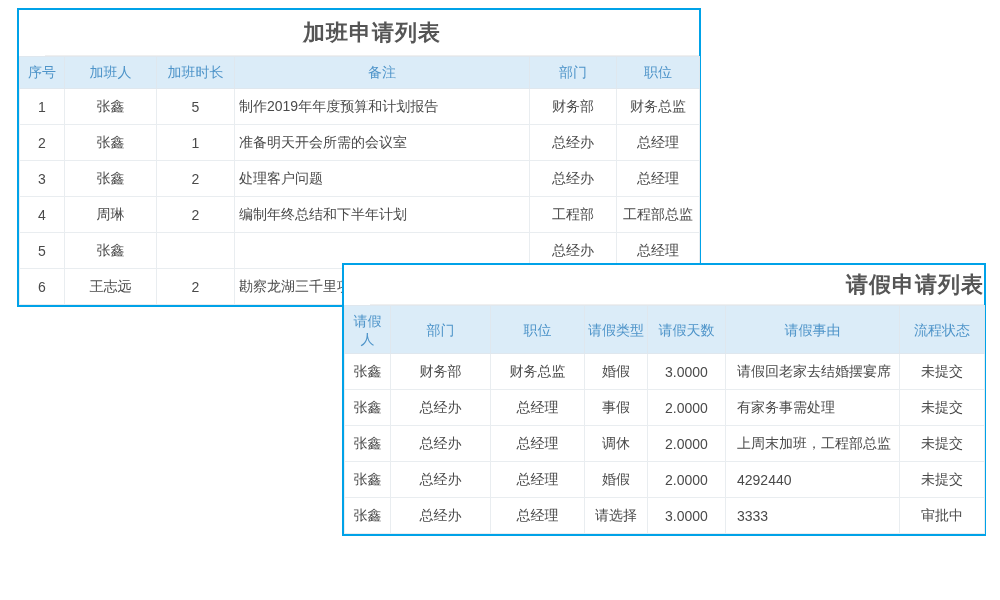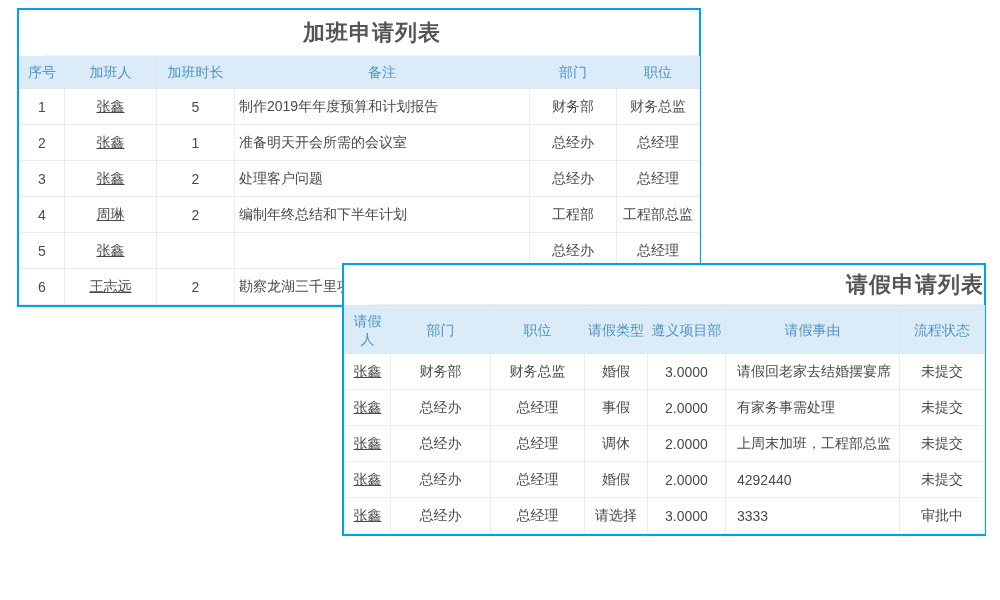--- a/index.html
+++ b/index.html
@@ -34,21 +34,21 @@
 
   table.grid td{height:36px;text-align:center;font-size:14px;color:var(--text);
     border:1px solid var(--cell_border);padding:0 3px;white-space:nowrap;
     overflow:hidden;background:#fff;}
   .panel-leave td{height:33px;}
 
   
   .panel-overtime td:nth-child(4){text-align:left;padding-left:4px;}
   .panel-leave td:nth-child(6){text-align:left;padding-left:11px;}
 
-  td.link{color:var(--link);cursor:pointer;text-decoration:underline;}
+  td.link{color:var(--link);cursor:pointer;}
 </style>
 </head>
 <body>
 
 <div class="canvas">
 
   <section class="panel panel-overtime">
     <div class="panel-title">加班申请列表</div>
     <table class="grid">
       <colgroup>
@@ -133,21 +133,21 @@
           <col style="width:78px">
           <col style="width:174px">
         <col style="width:85px">
       </colgroup>
       <thead>
         <tr>
           <th>请假人</th>
           <th>部门</th>
           <th>职位</th>
           <th>请假类型</th>
-          <th>遵义项目部</th>
+          <th>请假天数</th>
           <th>请假事由</th>
           <th>流程状态</th>
         </tr>
       </thead>
       <tbody id="leave-body">
           <tr>
             <td class="link">张鑫</td>
             <td>财务部</td>
             <td>财务总监</td>
             <td>婚假</td>

